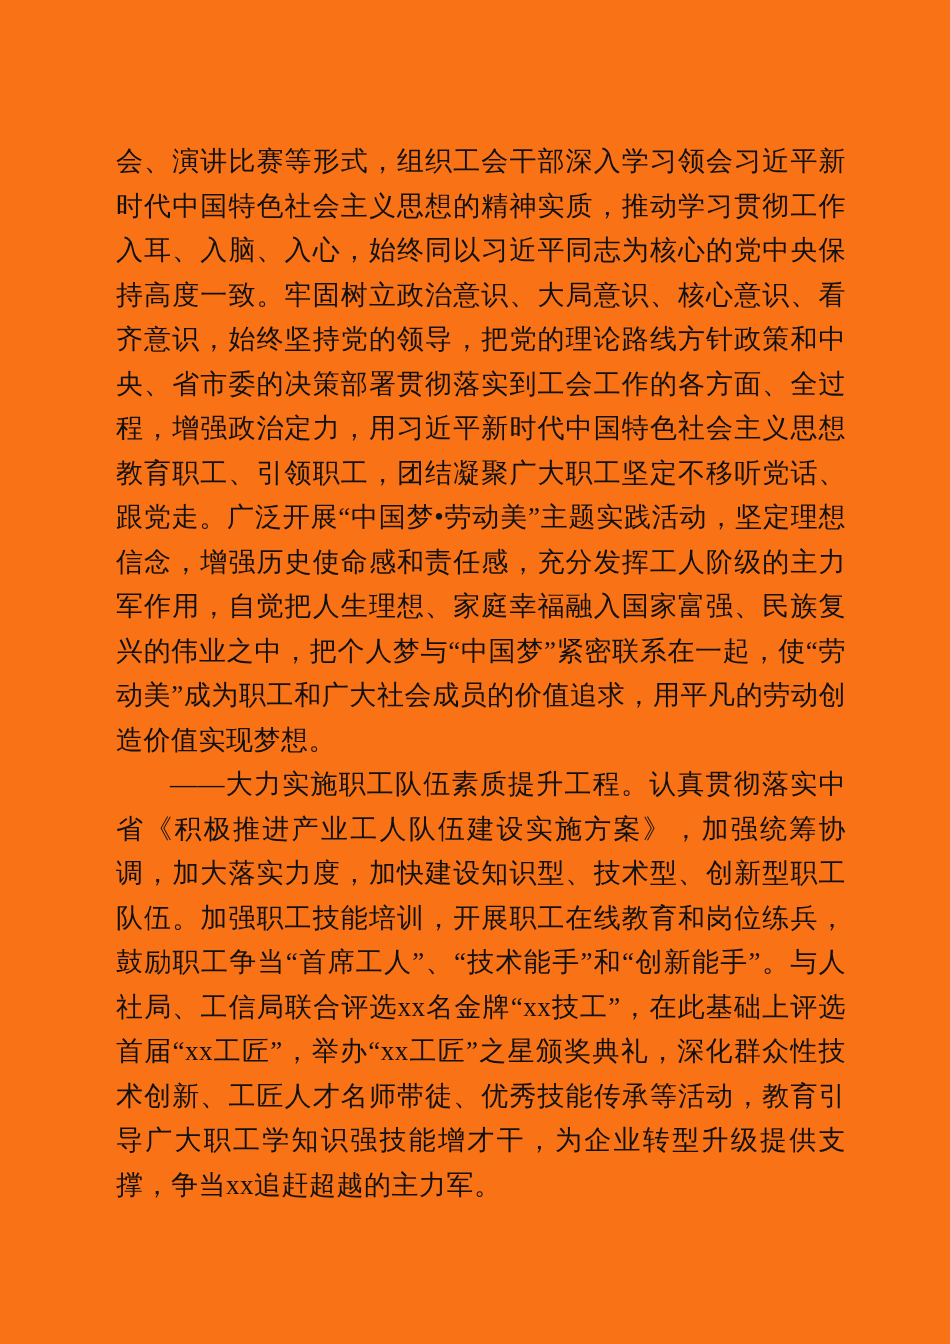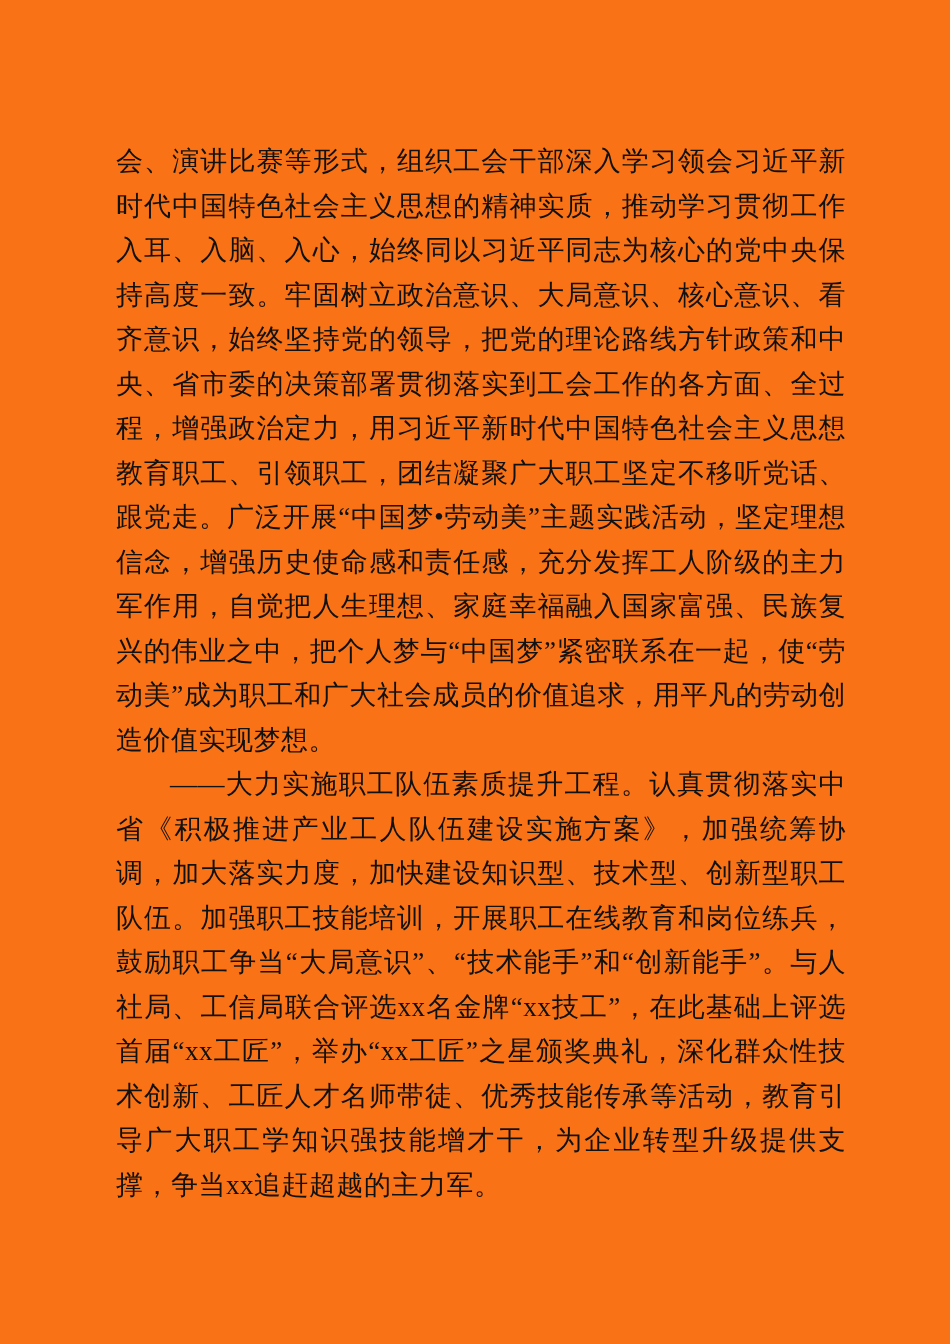--- a/index.html
+++ b/index.html
@@ -39,15 +39,15 @@
   .para-indent {
     text-indent: 2em;
   }
 </style>
 </head>
 <body>
 
 <div class="page">
   <div class="text-block">
     <p class="para">会、演讲比赛等形式，组织工会干部深入学习领会习近平新时代中国特色社会主义思想的精神实质，推动学习贯彻工作入耳、入脑、入心，始终同以习近平同志为核心的党中央保持高度一致。牢固树立政治意识、大局意识、核心意识、看齐意识，始终坚持党的领导，把党的理论路线方针政策和中央、省市委的决策部署贯彻落实到工会工作的各方面、全过程，增强政治定力，用习近平新时代中国特色社会主义思想教育职工、引领职工，团结凝聚广大职工坚定不移听党话、跟党走。广泛开展“中国梦•劳动美”主题实践活动，坚定理想信念，增强历史使命感和责任感，充分发挥工人阶级的主力军作用，自觉把人生理想、家庭幸福融入国家富强、民族复兴的伟业之中，把个人梦与“中国梦”紧密联系在一起，使“劳动美”成为职工和广大社会成员的价值追求，用平凡的劳动创造价值实现梦想。</p>
-    <p class="para para-indent">——大力实施职工队伍素质提升工程。认真贯彻落实中省《积极推进产业工人队伍建设实施方案》，加强统筹协调，加大落实力度，加快建设知识型、技术型、创新型职工队伍。加强职工技能培训，开展职工在线教育和岗位练兵，鼓励职工争当“大局意识”、“技术能手”和“创新能手”。与人社局、工信局联合评选xx名金牌“xx技工”，在此基础上评选首届“xx工匠”，举办“xx工匠”之星颁奖典礼，深化群众性技术创新、工匠人才名师带徒、优秀技能传承等活动，教育引导广大职工学知识强技能增才干，为企业转型升级提供支撑，争当xx追赶超越的主力军。</p>
+    <p class="para para-indent">——大力实施职工队伍素质提升工程。认真贯彻落实中省《积极推进产业工人队伍建设实施方案》，加强统筹协调，加大落实力度，加快建设知识型、技术型、创新型职工队伍。加强职工技能培训，开展职工在线教育和岗位练兵，鼓励职工争当“首席工人”、“技术能手”和“创新能手”。与人社局、工信局联合评选xx名金牌“xx技工”，在此基础上评选首届“xx工匠”，举办“xx工匠”之星颁奖典礼，深化群众性技术创新、工匠人才名师带徒、优秀技能传承等活动，教育引导广大职工学知识强技能增才干，为企业转型升级提供支撑，争当xx追赶超越的主力军。</p>
   </div>
 </div>
 
 </body></html>

